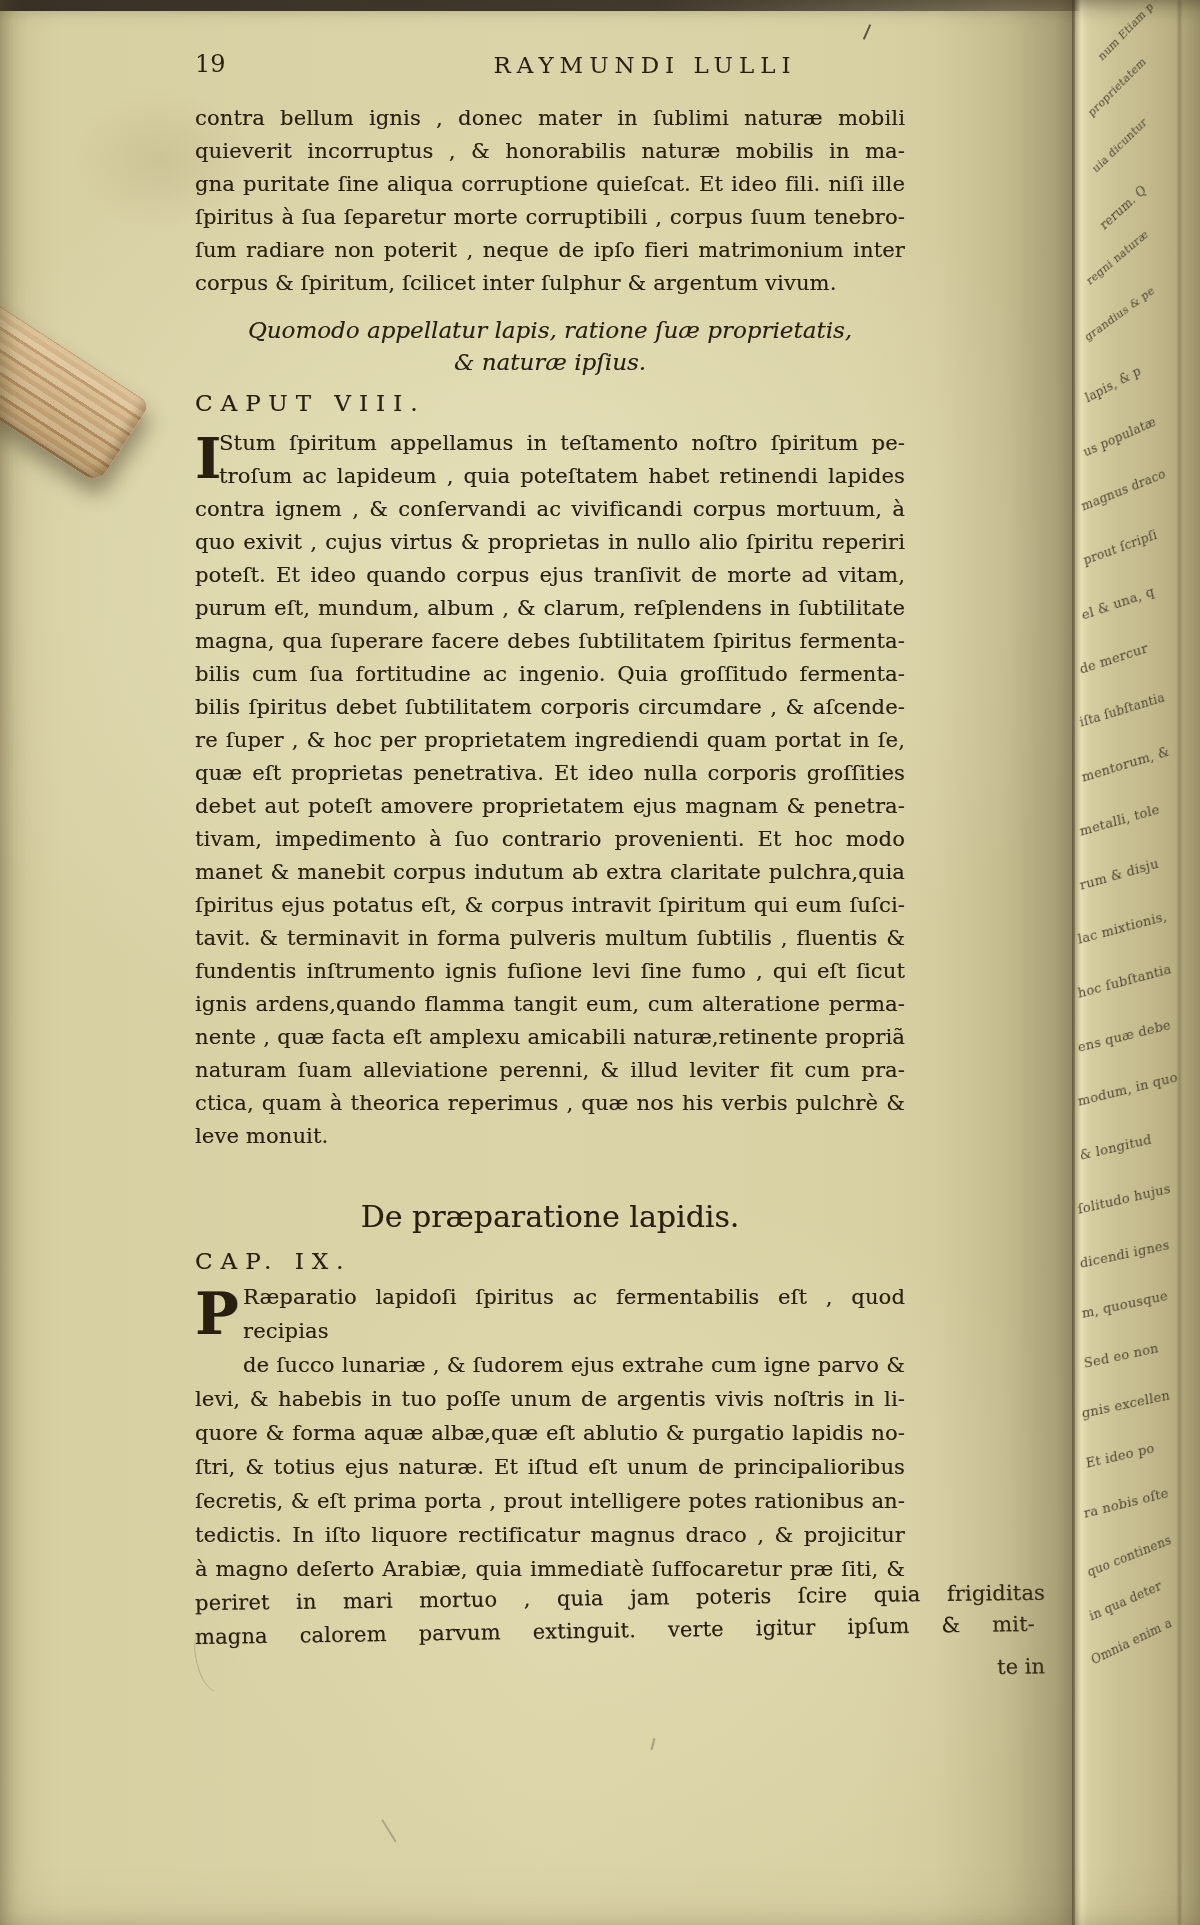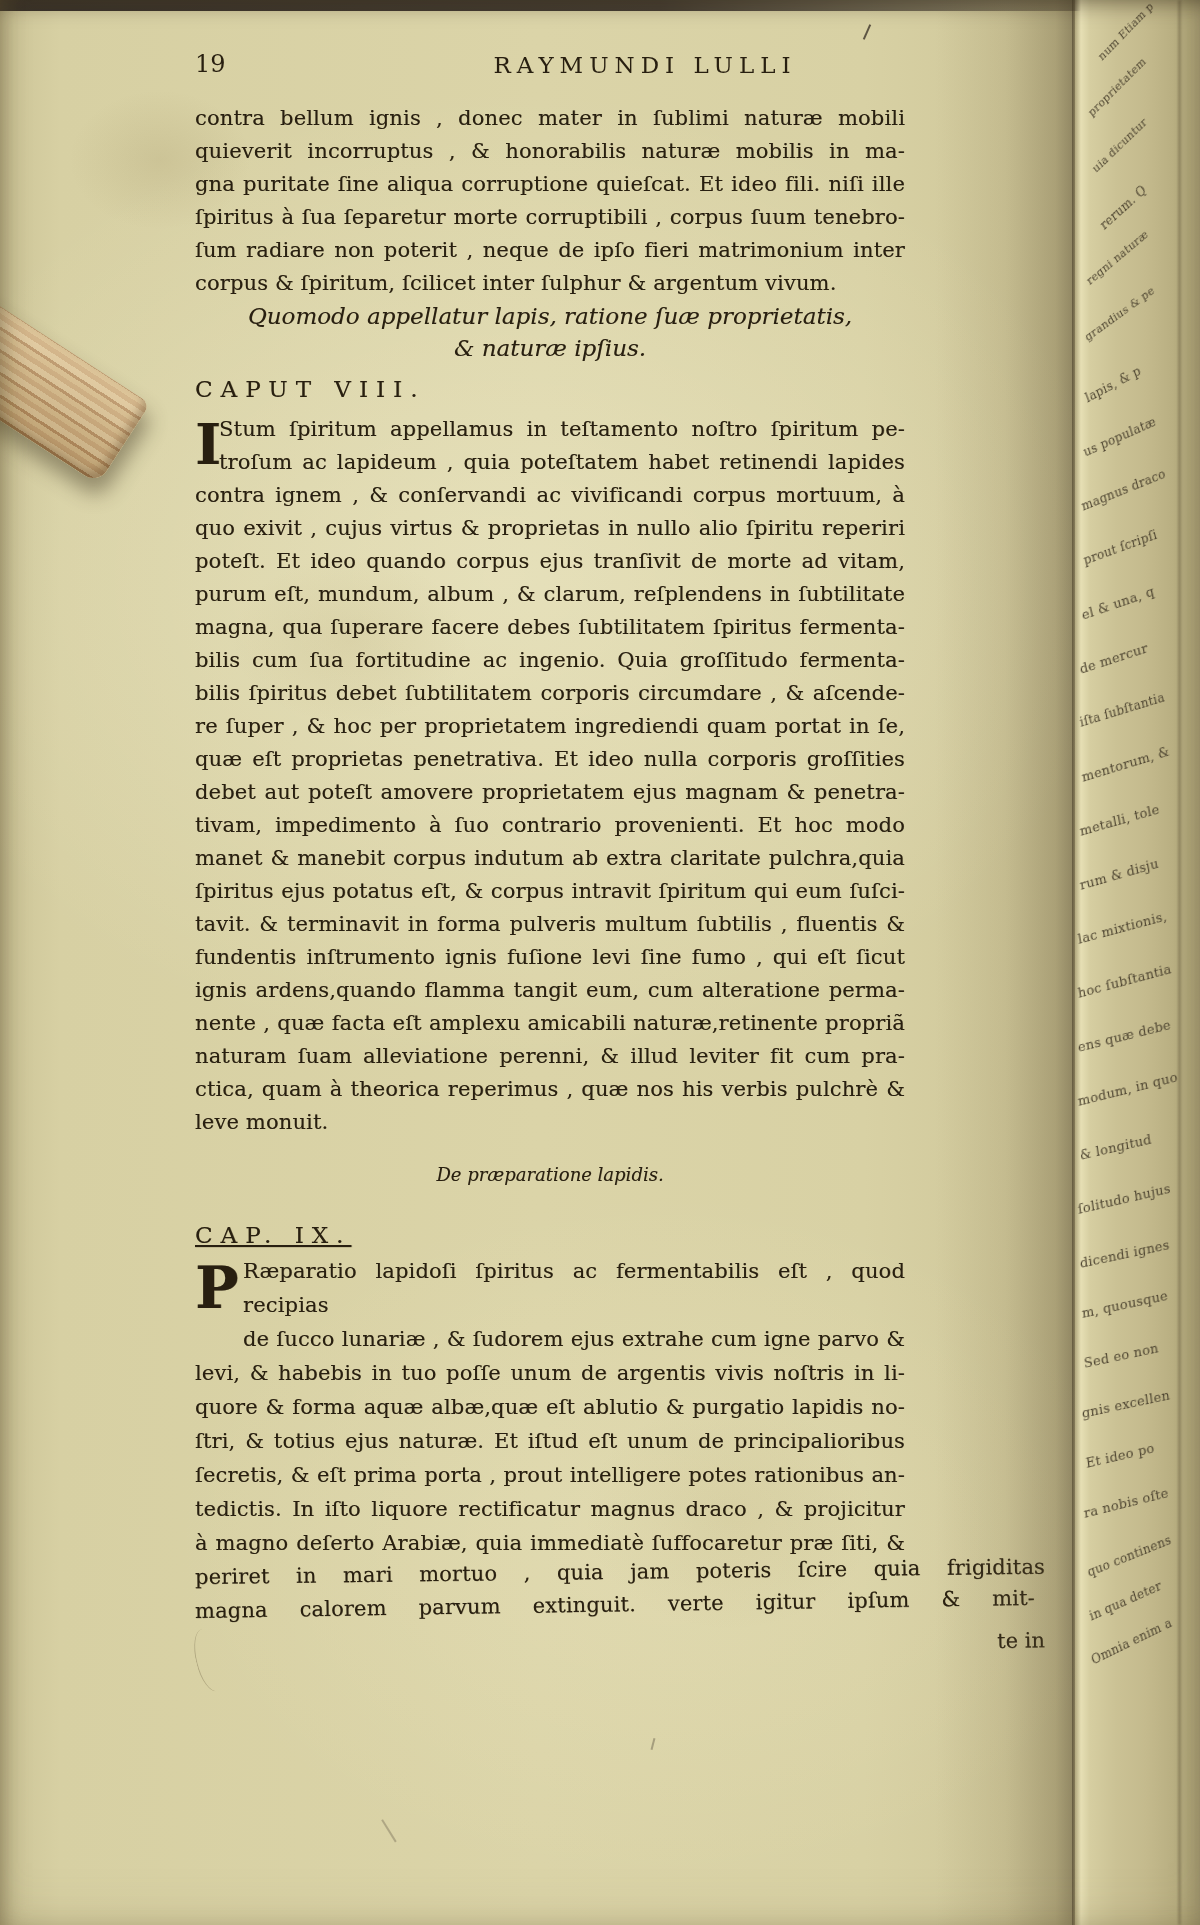--- a/index.html
+++ b/index.html
@@ -46,27 +46,27 @@
     border-radius:50%;transform:rotate(-14deg);opacity:.7;}
   
   .page-col{position:absolute;left:195px;top:48px;width:710px;color:#281f10;}
   .page-col .line{font-size:21px;line-height:33px;text-align:justify;text-align-last:justify;
     letter-spacing:.15px;text-shadow:.3px .3px .45px rgba(45,33,12,.45);}
   .line.endline{text-align-last:left;}
   .hdr{display:flex;align-items:flex-end;height:30px;}
   .hdr .pno{font-size:24px;width:80px;}
   .hdr .rtitle{flex:1;text-align:center;position:relative;left:55px;font-size:23px;letter-spacing:6px;}
   .p1{margin-top:24px;}
-  .h-ital{font-style:italic;font-size:23px;line-height:32px;text-align:center;
+  .h-ital{margin-top:14px;font-style:italic;font-size:23px;line-height:32px;text-align:center;
     text-shadow:.3px .3px .45px rgba(45,33,12,.4);}
-  .h-ital2{margin-top:20px;font-style:italic;font-size:18px;line-height:32px;text-align:center;
+  .h-ital2{margin-top:48px;font-size:30px;line-height:32px;text-align:center;
     text-shadow:.3px .3px .45px rgba(45,33,12,.4);}
   .capline{margin-top:9px;font-size:23px;line-height:32px;letter-spacing:8px;
     text-shadow:.3px .3px .45px rgba(45,33,12,.45);}
-  .capline.c9{margin-top:28px;text-decoration:underline;}
+  .capline.c9{margin-top:12px;}
   .para{position:relative;}
   .p2{margin-top:8px;}
   .p3{margin-top:3px;}
   .p3 .line{line-height:34px;}
   .dropcap{position:absolute;left:0;top:3px;font-size:56px;line-height:1;font-weight:bold;
     text-shadow:.4px .4px .5px rgba(45,33,12,.5);}
   .p2 .dc-ind{padding-left:24px;}
   .p3 .dropcap{font-size:58px;top:5px;}
   .p3 .dc-ind{padding-left:48px;}
   .w850{width:850px;transform:rotate(-0.7deg);transform-origin:left center;}

